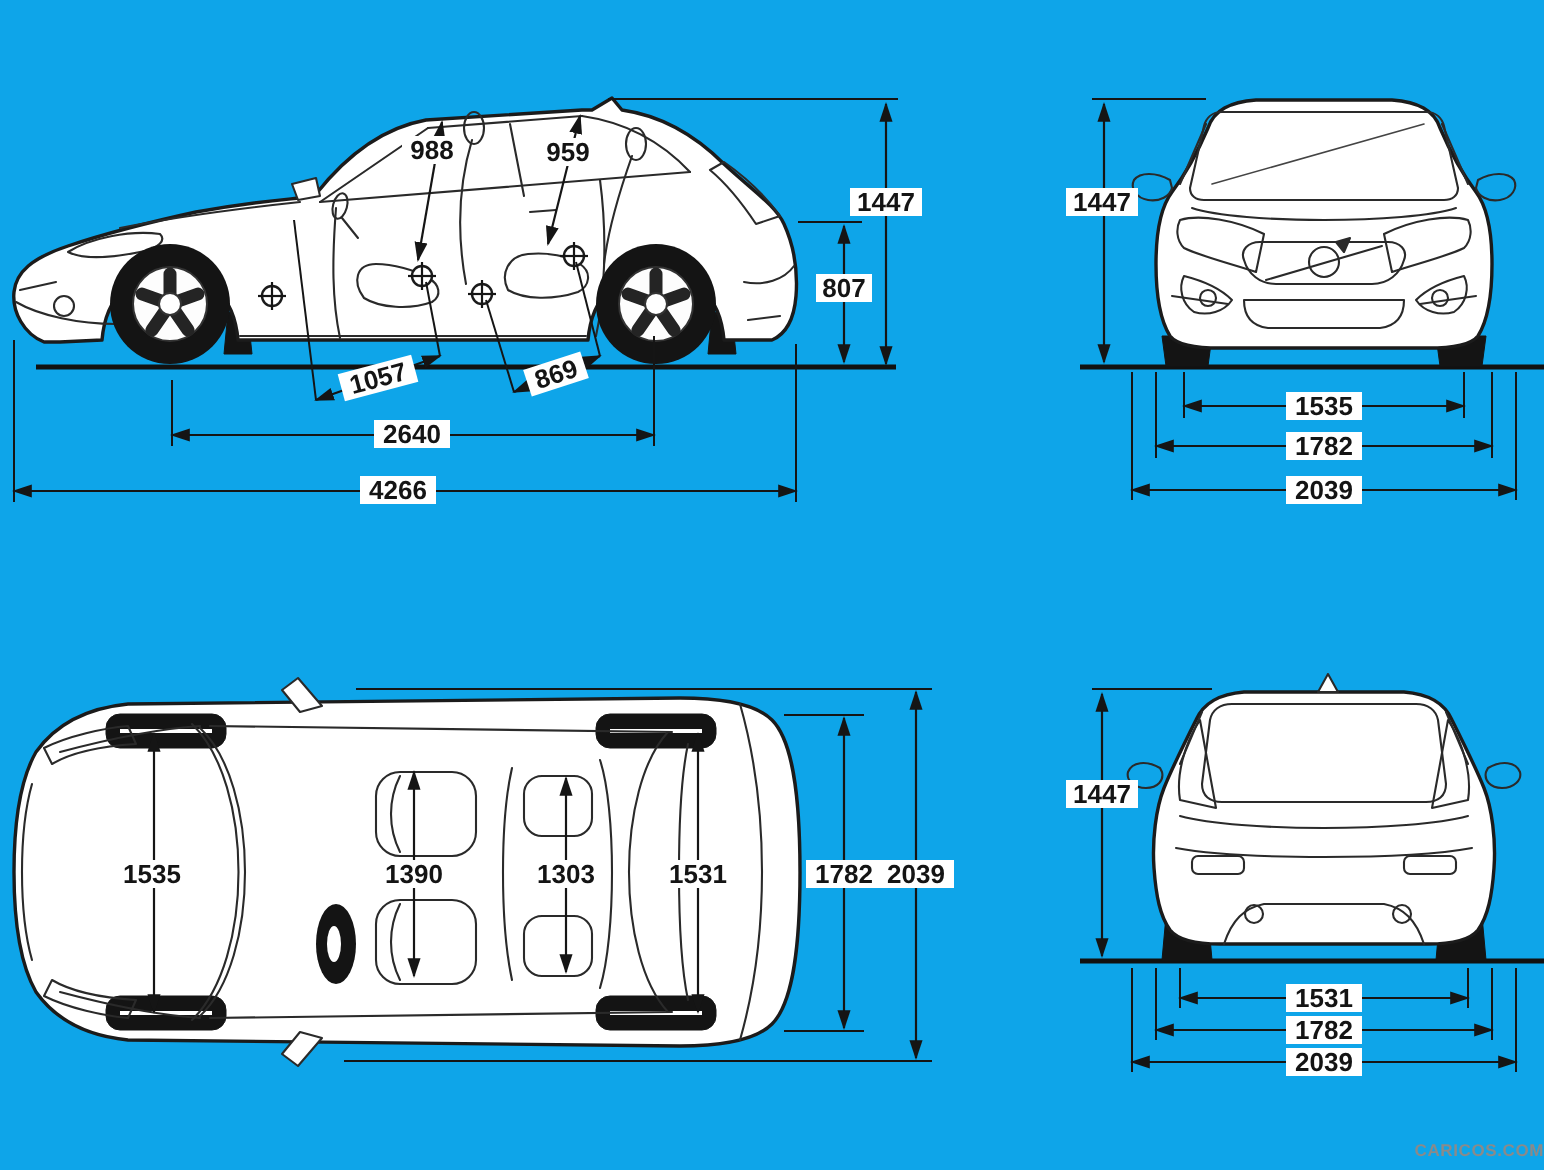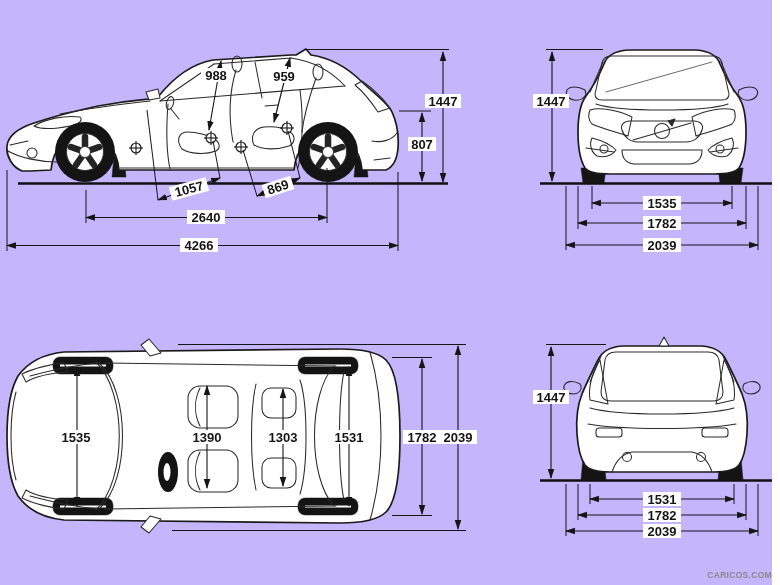--- a/index.html
+++ b/index.html
@@ -1,16 +1,16 @@
 <!DOCTYPE html>
 <html><head>
 <meta charset="utf-8">
 <style>
   html,body{margin:0;padding:0;background:#fff;}
-  .stage{position:relative;width:772px;height:585px;background:#c4b5fd;overflow:hidden;
+  .stage{position:relative;width:772px;height:585px;background:#0ea5e9;overflow:hidden;
          font-family:"Liberation Sans",sans-serif;}
   svg{position:absolute;left:0;top:0;}
   .carfill{stroke:#1b1b1b;fill:#ffffff;stroke-width:1.7;stroke-linejoin:round;}
   .det{stroke:#2a2a2a;fill:none;stroke-width:1.05;stroke-linejoin:round;stroke-linecap:round;}
   .thin{stroke:#444;fill:none;stroke-width:.8;}
   .dim{stroke:#151515;fill:none;stroke-width:1.1;}
   .ext{stroke:#151515;fill:none;stroke-width:1;}
   .ground{stroke:#111;stroke-width:2.6;}
   .dark{fill:#141414;stroke:#141414;stroke-width:.5;}
   .lblbg{fill:#ffffff;}

